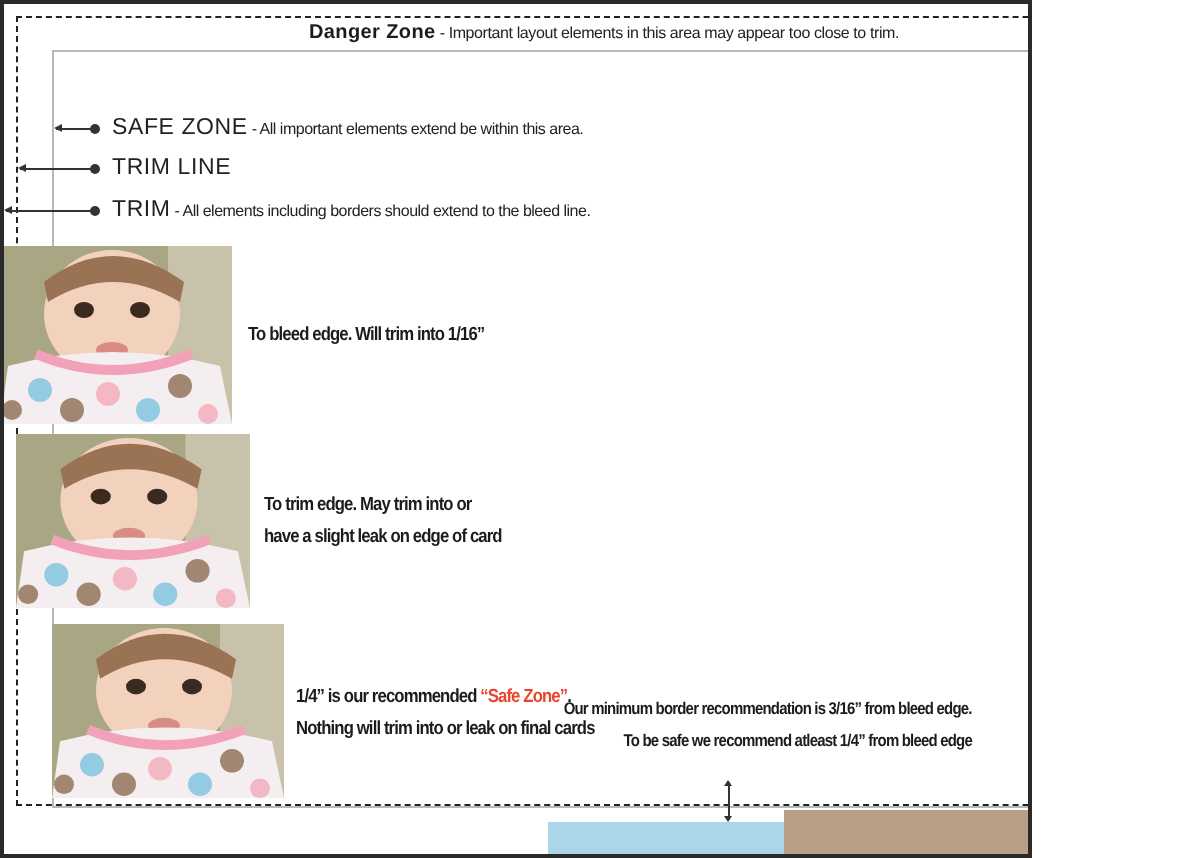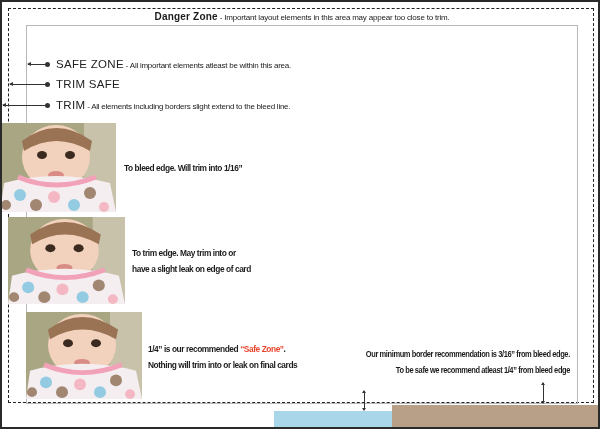--- a/index.html
+++ b/index.html
@@ -1,19 +1,19 @@
 <!DOCTYPE html>
 <html><head>
 <meta charset="utf-8">
 <style>
   * { box-sizing: border-box; margin: 0; padding: 0; }
   html, body { width: 600px; height: 429px; overflow: hidden; background: #ffffff; }
   body { font-family: "Liberation Sans", sans-serif; color: #1c1c1c; position: relative; }
 
-  .canvas { position: absolute; left: 0; top: 0; width: 600px; height: 429px; background: #fff; border: 2px solid #2a2a2a; overflow: hidden; }
+  .canvas { position: absolute; left: 0; top: 0; width: 516px; height: 429px; background: #fff; border: 2px solid #2a2a2a; overflow: hidden; }
 
   .trim-line { position: absolute; left: 6px; top: 6px; width: 586px; height: 395px;
     border: 1.5px dashed #222; }
   .safe-line { position: absolute; left: 24px; top: 23px; width: 552px; height: 379px;
     border: 1px solid #b8b8b8; }
 
   .bar-blue { position: absolute; left: 272px; top: 409px; width: 118px; height: 20px; background: #a9d6e8; }
   .bar-tan { position: absolute; left: 390px; top: 403px; width: 210px; height: 26px; background: #b8a088; }
 
   .danger { position: absolute; left: 0; top: 9px; width: 600px; text-align: center; font-size: 8px; white-space: nowrap; }
@@ -54,37 +54,37 @@
   <div class="bar-tan"></div>
 
   <div class="danger">
     <span class="bold">Danger Zone</span><span class="desc"> - Important layout elements in this area may appear too close to trim.</span>
   </div>
 
   <div class="legend-row" style="top:56px;">
     <div class="arrow" style="left:26px; width:18px;"></div>
     <div class="dot"></div>
     <div class="text">
-      <span class="title">SAFE ZONE</span><span class="desc"> - All important elements atleast be within this area.</span>
+      <span class="title">SAFE ZONE</span><span class="desc"> - All important elements extend be within this area.</span>
     </div>
   </div>
 
   <div class="legend-row" style="top:76px;">
     <div class="arrow" style="left:8px; width:36px;"></div>
     <div class="dot"></div>
     <div class="text">
-      <span class="title">TRIM SAFE</span><span class="desc"></span>
+      <span class="title">TRIM LINE</span><span class="desc"></span>
     </div>
   </div>
 
   <div class="legend-row" style="top:97px;">
     <div class="arrow" style="left:1px; width:43px;"></div>
     <div class="dot"></div>
     <div class="text">
-      <span class="title">TRIM</span><span class="desc"> - All elements including borders slight extend to the bleed line.</span>
+      <span class="title">TRIM</span><span class="desc"> - All elements including borders should extend to the bleed line.</span>
     </div>
   </div>
 
   <div class="photo" style="left:-2px; top:121px; width:116px; height:89px;">
     <svg viewBox="0 0 116 89" preserveAspectRatio="none">
       <rect width="116" height="89" fill="#a9a684"></rect>
       <rect x="84" y="0" width="32" height="89" fill="#c7c2a9"></rect>
       <ellipse cx="56" cy="34" rx="34" ry="32" fill="#f3d2bd"></ellipse>
       <path d="M22 18 Q56 -8 92 18 L90 28 Q56 8 24 28 Z" fill="#9a7254"></path>
       <ellipse cx="42" cy="32" rx="5" ry="4" fill="#3a2a20"></ellipse>

